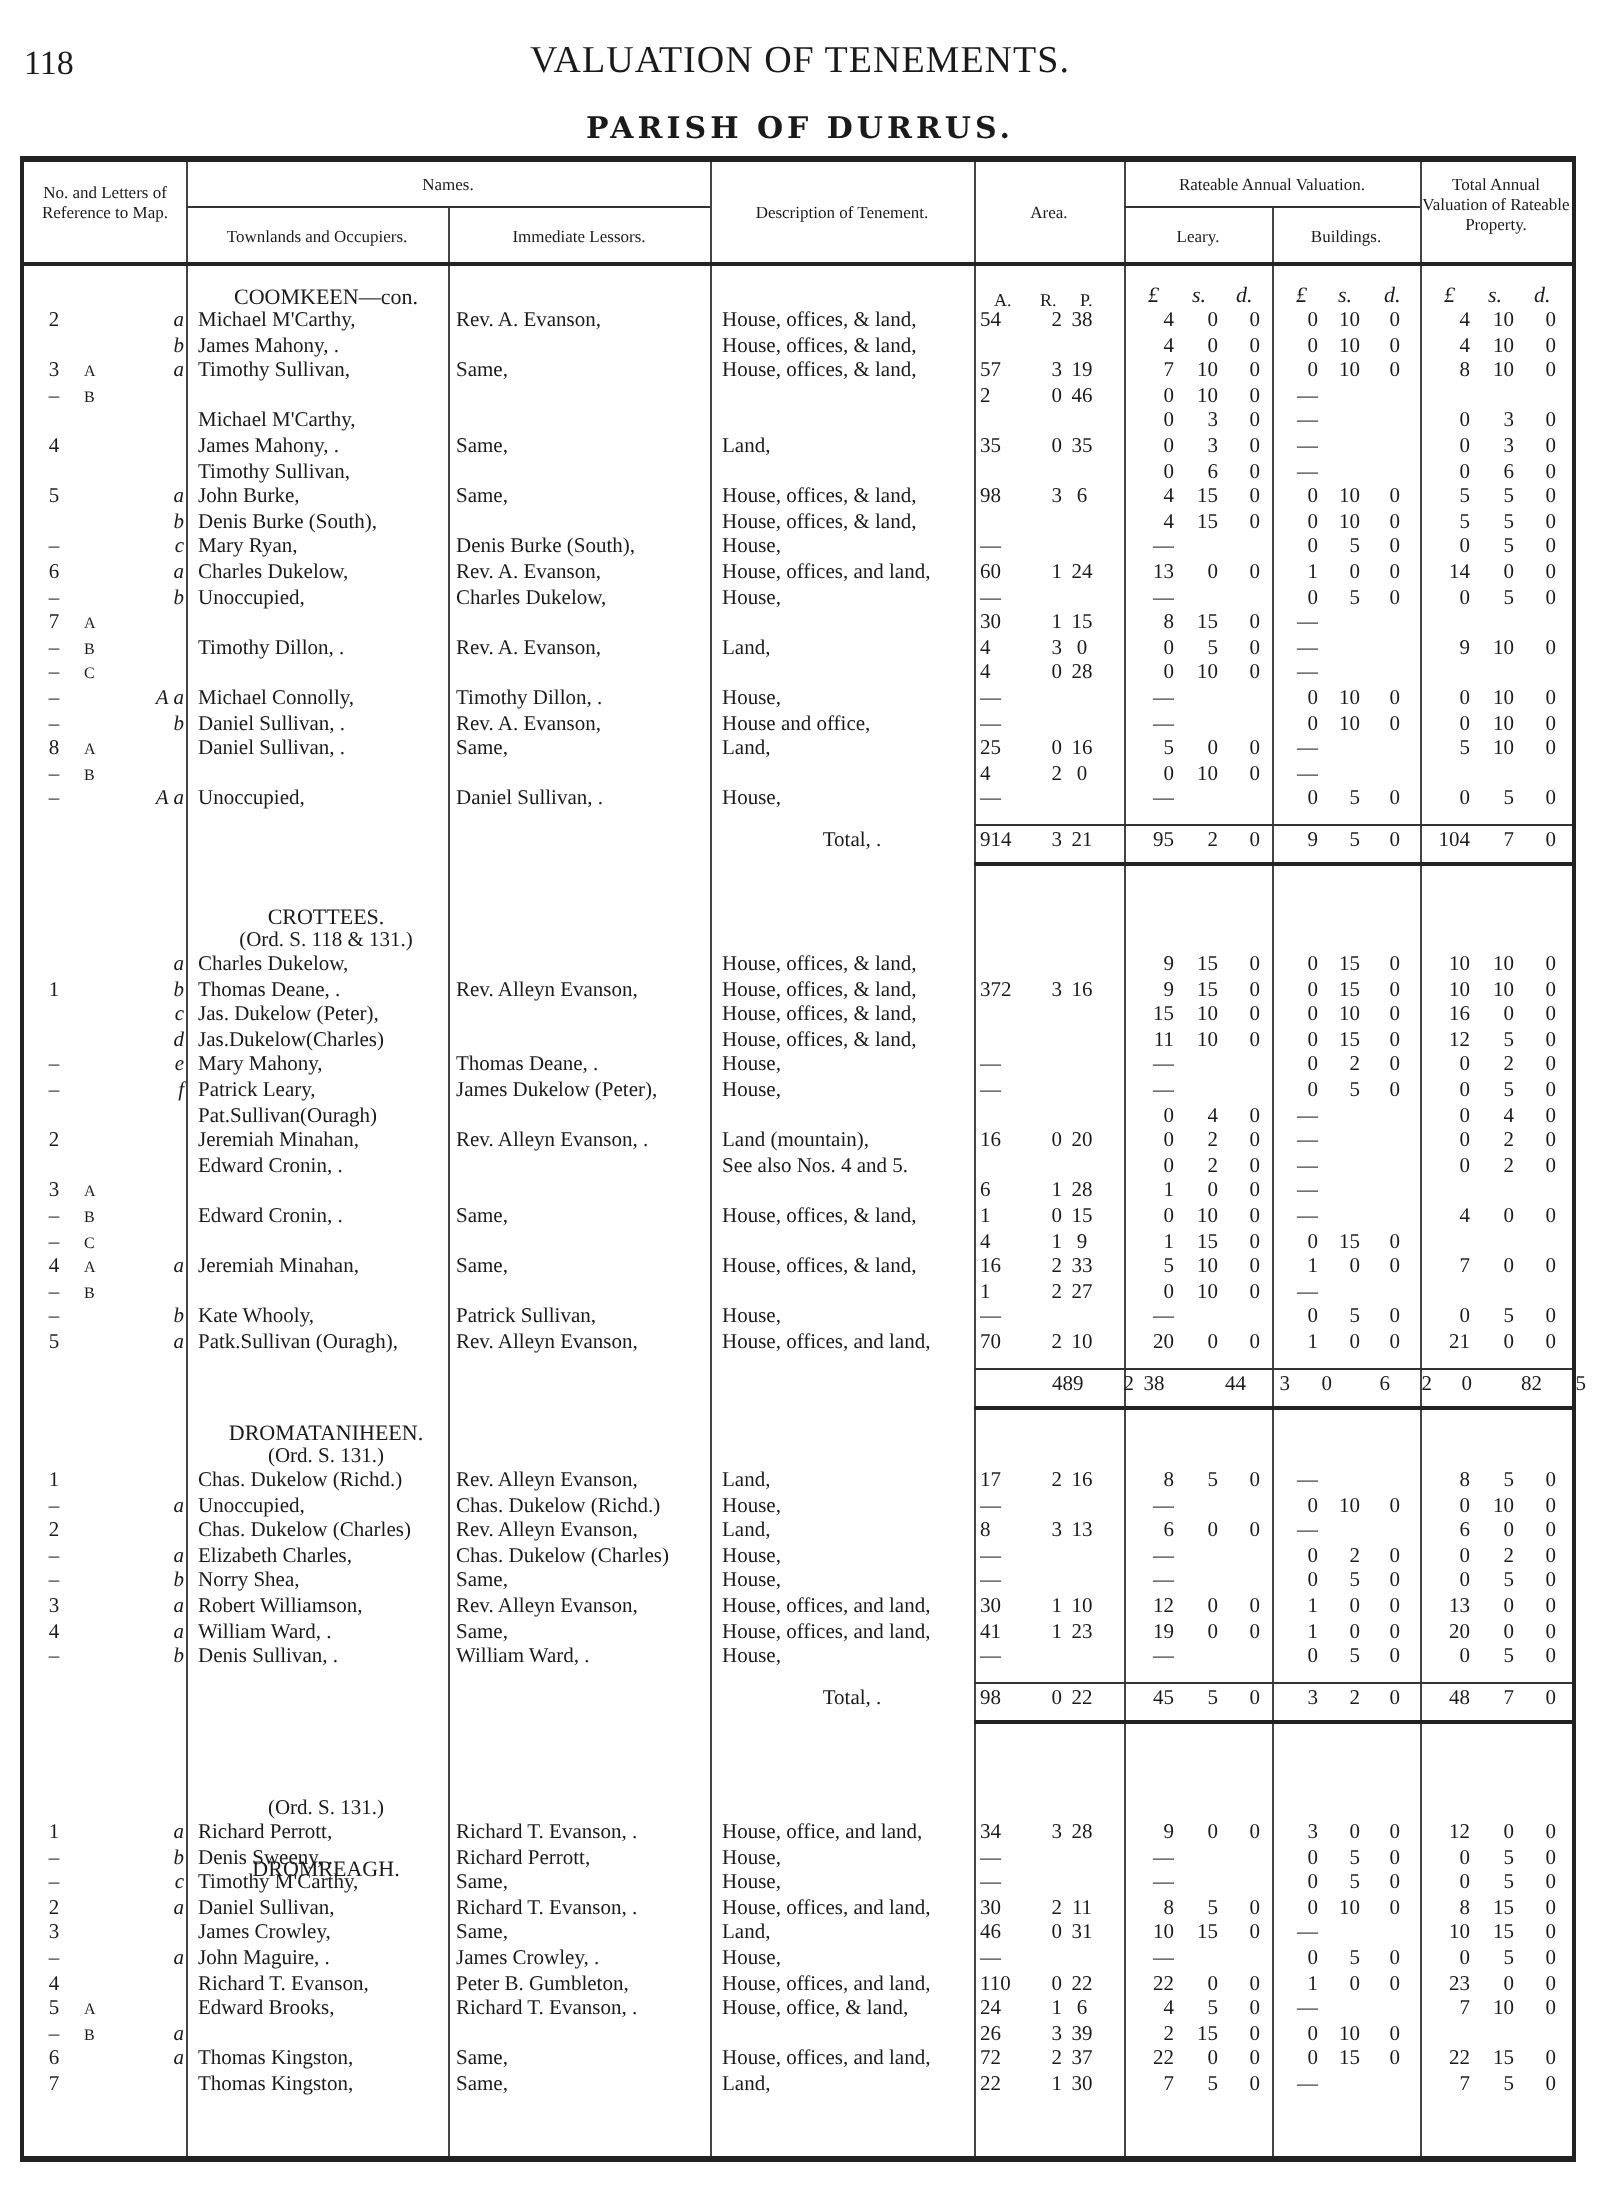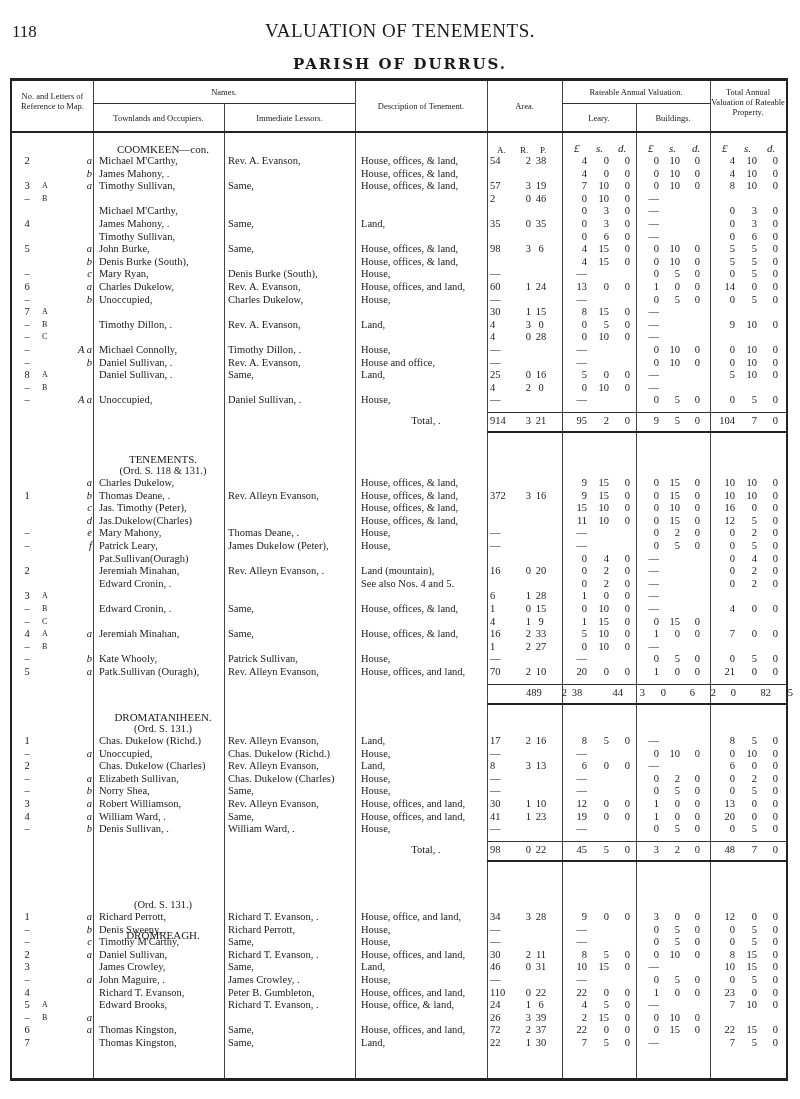--- a/index.html
+++ b/index.html
@@ -494,21 +494,21 @@
         <span class="c-lS">2</span>
         <span class="c-lD">0</span>
         <span class="c-bL">9</span>
         <span class="c-bS">5</span>
         <span class="c-bD">0</span>
         <span class="c-tL">104</span>
         <span class="c-tS">7</span>
         <span class="c-tD">0</span>
       </div>
       <div class="hthick" style="left:475px;width:299px;top:350.00000000000006px;"></div>
-      <div class="townland" style="top:372px;">TENEMENTS.</div>
+      <div class="townland" style="top:372px;">CROTTEES.</div>
       <div class="ord" style="top:384px;font-style:normal;">(Ord. S. 118 &amp; 131.)</div>
       <div class="row" style="top:396px;">
         <span class="c-no"></span>
         <span class="c-sub"></span>
         <span class="c-let">a</span>
         <span class="c-occ">Charles Dukelow,</span>
         <span class="c-les"></span>
         <span class="c-desc">House, offices, &amp; land,</span>
         <span class="c-aA"></span>
         <span class="c-aR"></span>
@@ -540,21 +540,21 @@
         <span class="c-bS">15</span>
         <span class="c-bD">0</span>
         <span class="c-tL">10</span>
         <span class="c-tS">10</span>
         <span class="c-tD">0</span>
       </div>
       <div class="row" style="top:421.20000000000005px;">
         <span class="c-no"></span>
         <span class="c-sub"></span>
         <span class="c-let">c</span>
-        <span class="c-occ">Jas. Timothy (Peter),</span>
+        <span class="c-occ">Jas. Dukelow (Peter),</span>
         <span class="c-les"></span>
         <span class="c-desc">House, offices, &amp; land,</span>
         <span class="c-aA"></span>
         <span class="c-aR"></span>
         <span class="c-aP"></span>
         <span class="c-lL">15</span>
         <span class="c-lS">10</span>
         <span class="c-lD">0</span>
         <span class="c-bL">0</span>
         <span class="c-bS">10</span>
@@ -899,21 +899,21 @@
         <span class="c-bS"></span>
         <span class="c-bD"></span>
         <span class="c-tL">6</span>
         <span class="c-tS">0</span>
         <span class="c-tD">0</span>
       </div>
       <div class="row" style="top:691.8000000000001px;">
         <span class="c-no">–</span>
         <span class="c-sub"></span>
         <span class="c-let">a</span>
-        <span class="c-occ">Elizabeth Sullivan,</span>
+        <span class="c-occ">Elizabeth Charles,</span>
         <span class="c-les">Chas. Dukelow (Charles)</span>
         <span class="c-desc">House,</span>
         <span class="c-aA">—</span>
         <span class="c-aR"></span>
         <span class="c-aP"></span>
         <span class="c-lL">—</span>
         <span class="c-lS"></span>
         <span class="c-lD"></span>
         <span class="c-bL">0</span>
         <span class="c-bS">2</span>

